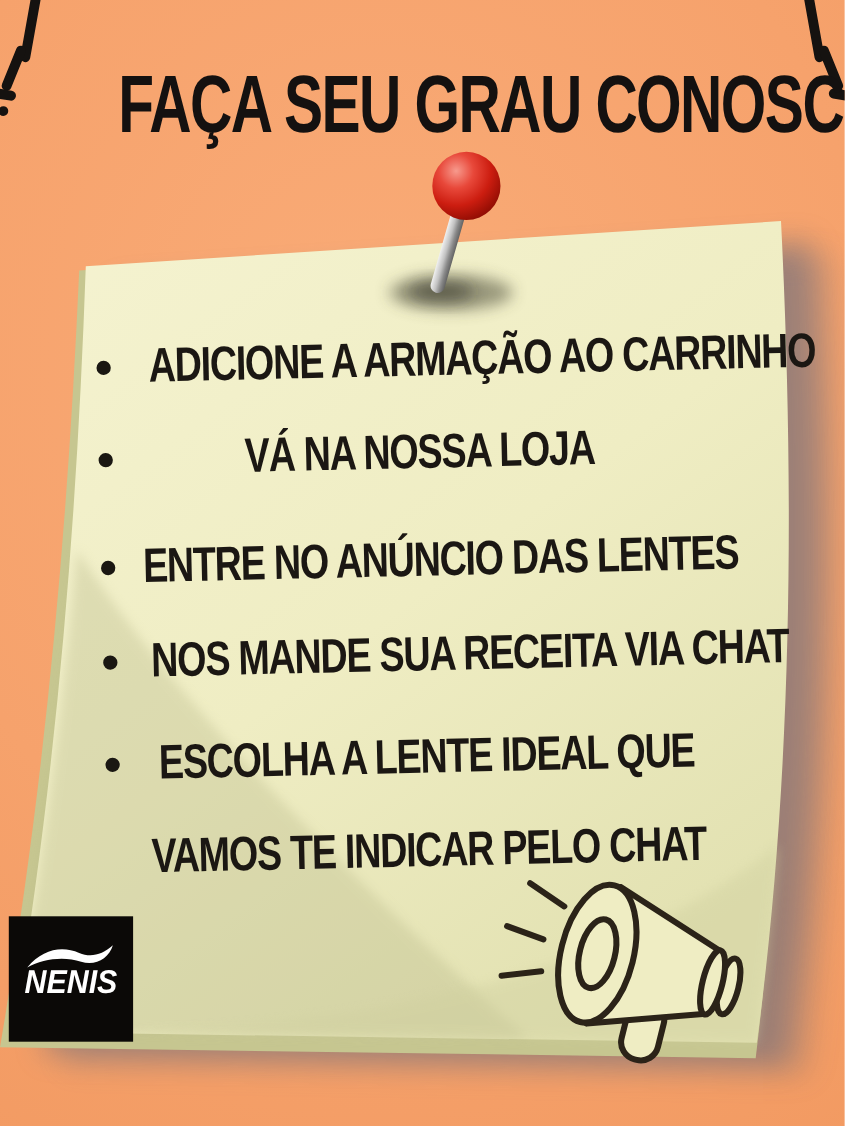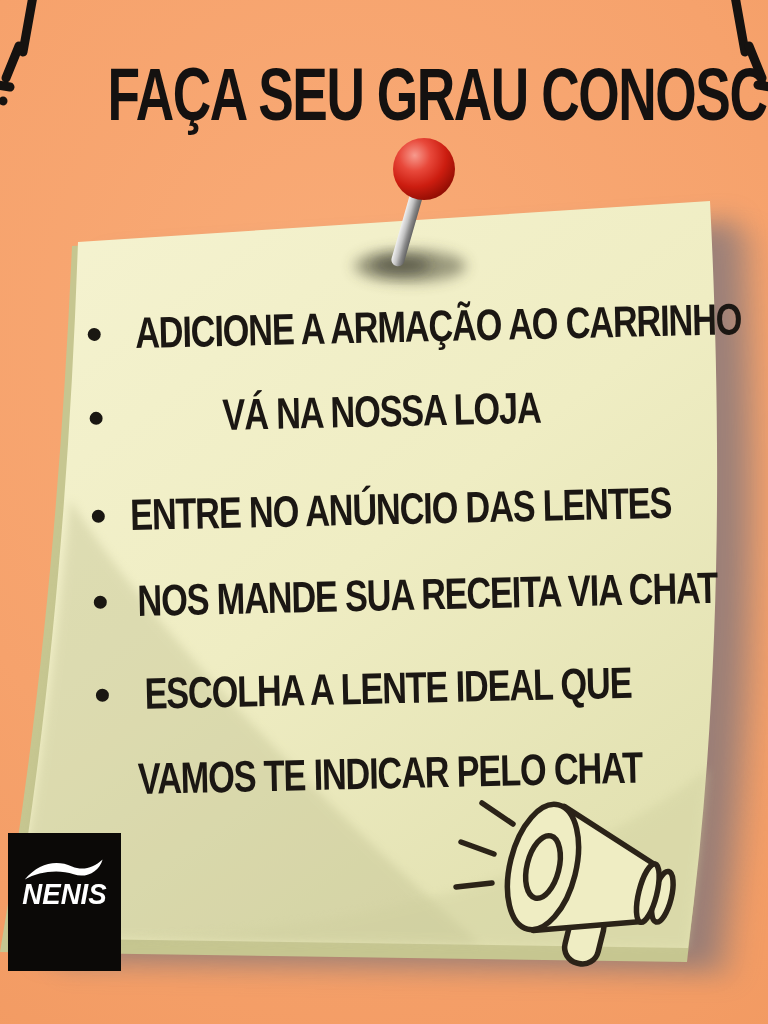--- a/index.html
+++ b/index.html
@@ -69,21 +69,21 @@
   }
   .step-1 { top: 301px; }
   .step-2 { top: 385px; }
   .step-3 { top: 483px; }
   .step-4 { top: 569px; }
   .step-5 { top: 662px; }
   .step-6 { top: 747px; }
   .logo {
     position: absolute;
     left: 8px; top: 833px;
-    width: 113px; height: 138px;
+    width: 113px; height: 114px;
     background: #0B0907;
   }
   .logo-swoosh {
     position: absolute;
     left: 13px; top: 22px;
     width: 88px; height: 28px;
   }
   .logo-text {
     position: absolute;
     left: 0; top: 44px;

